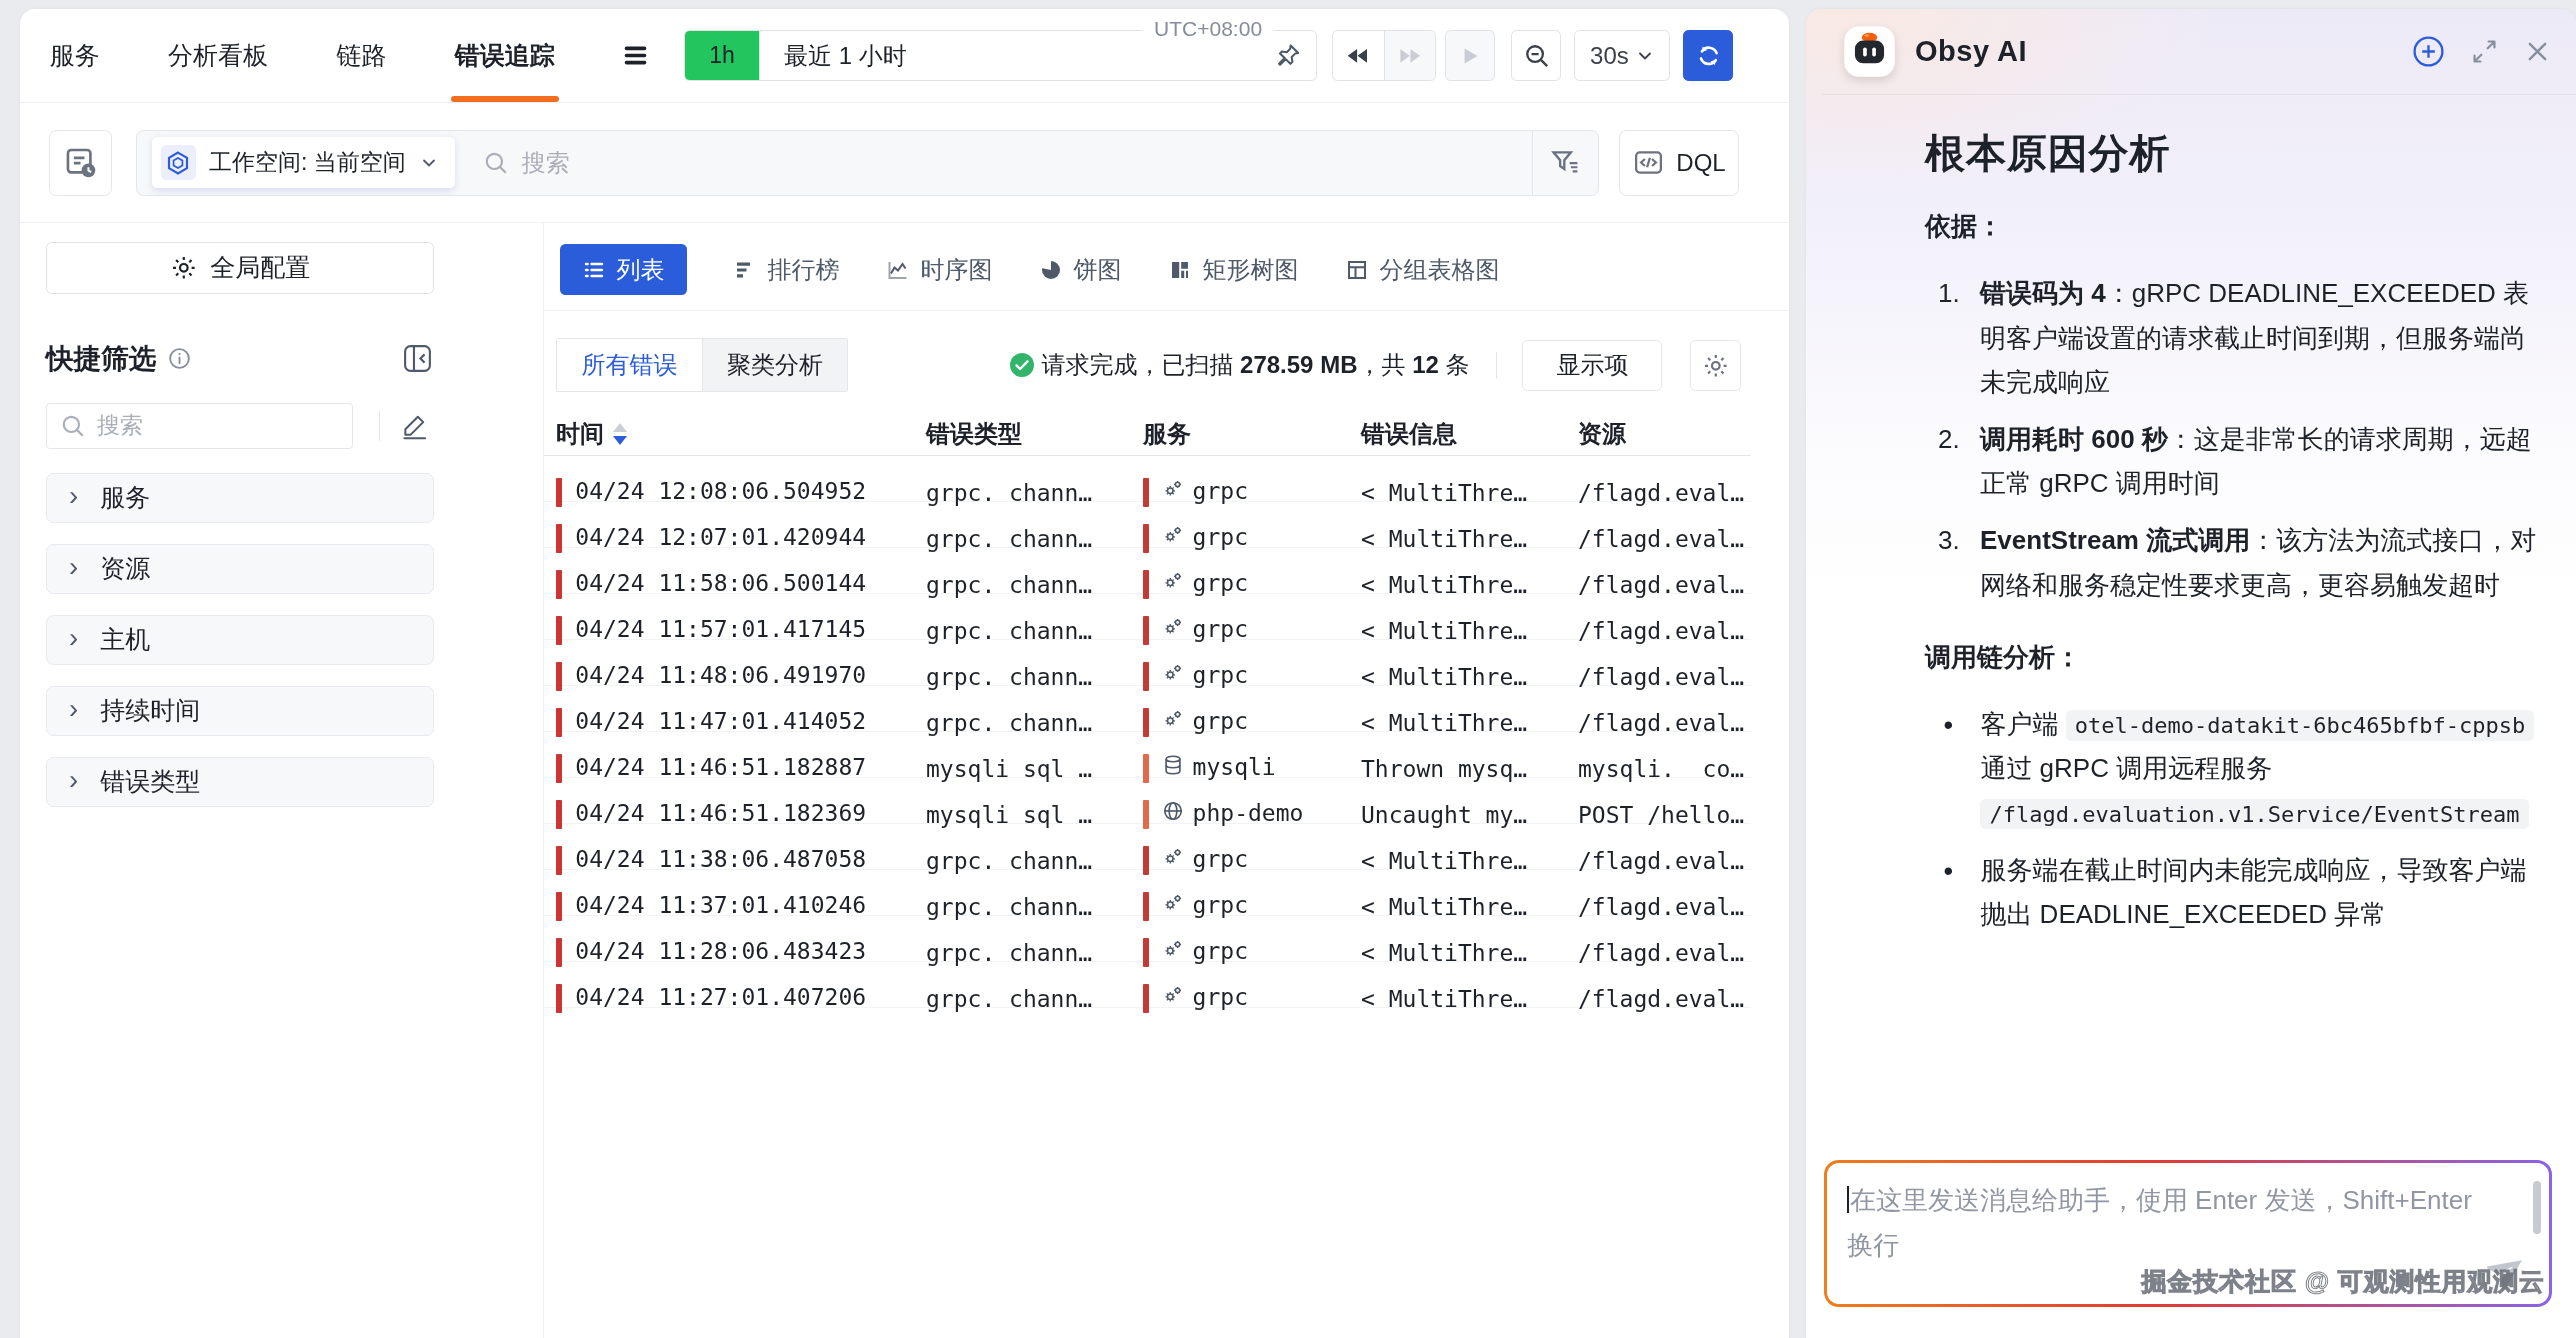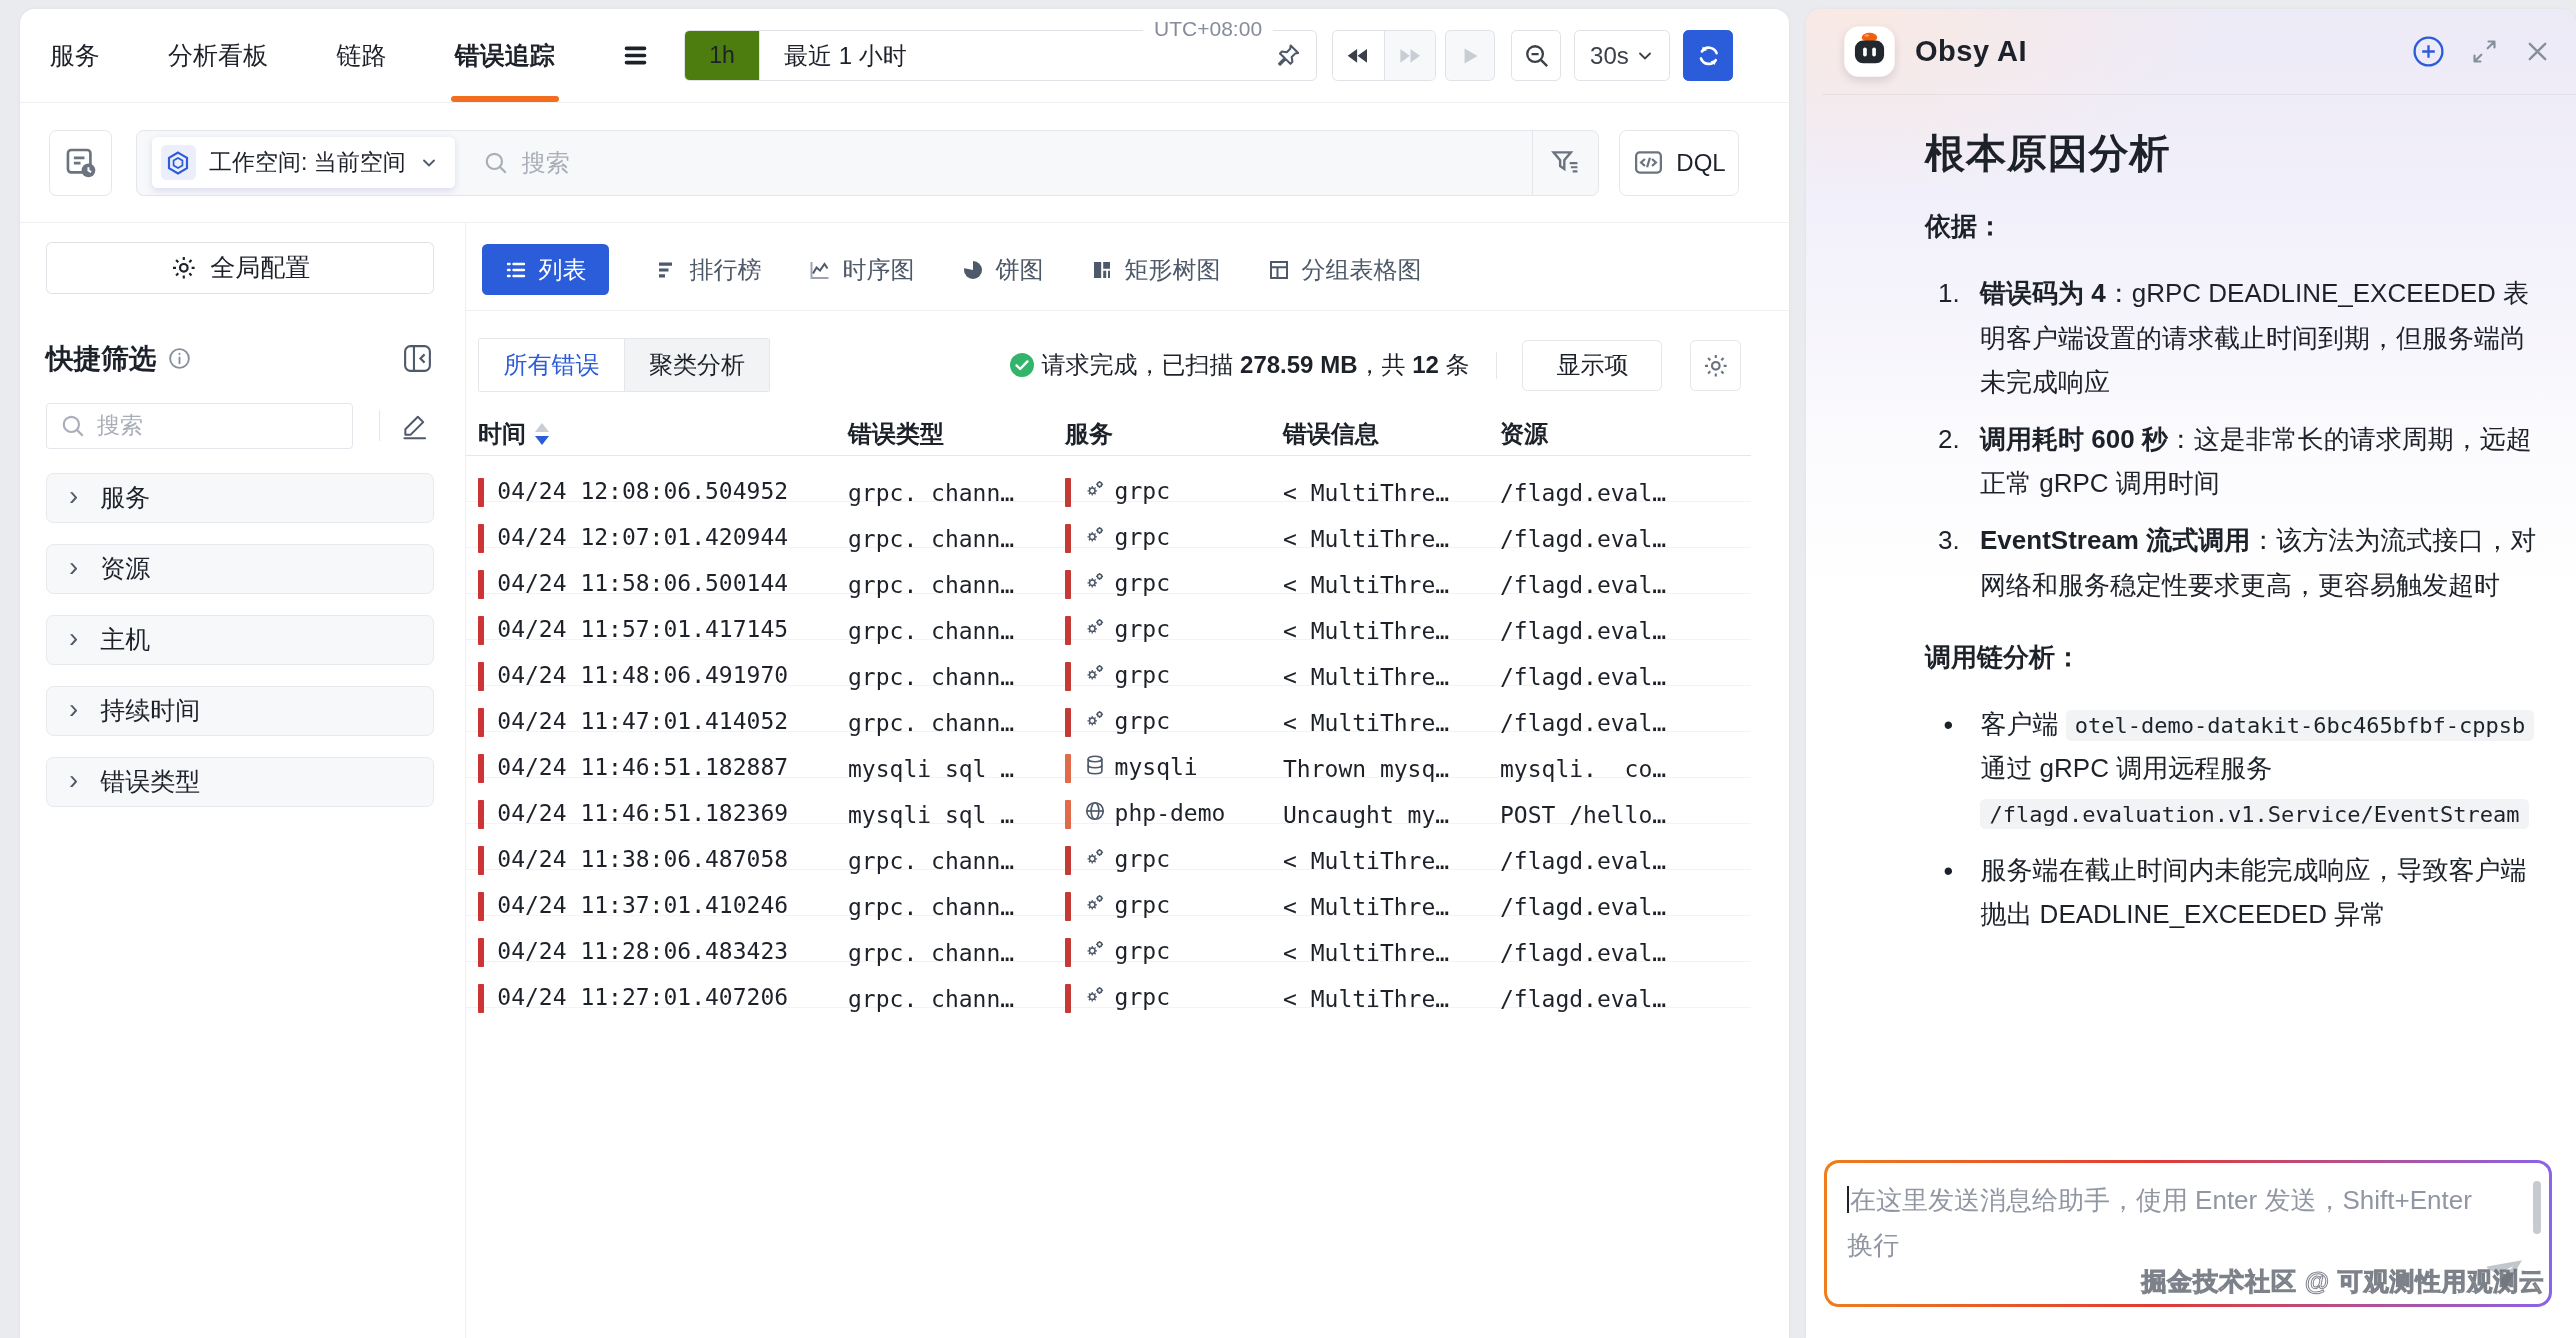--- a/index.html
+++ b/index.html
@@ -19,21 +19,21 @@
     font-size:25px; color:#1d2129; cursor:pointer; padding:0 3.7px; white-space:nowrap; }
   .nav-item.active { font-weight:700; }
   .nav-item.active::after { content:""; position:absolute; left:50%; transform:translateX(-50%);
     bottom:0; width:108px; height:6.4px; border-radius:3.7px; background:#f26d1f; }
   .menu-btn { margin-left:61px; width:37px; height:37px; color:#1d2129; display:flex; align-items:center; }
 
   .time-control { position:relative; margin-left:27.6px; width:633px; height:51px;
     border:0.9px solid #e0e2e7; border-radius:5.5px; display:flex; align-items:center; background:#fff; }
   .tz-label { position:absolute; top:-14.7px; left:458px; background:#fff; padding:0 11px;
     font-size:21px; color:#868c9a; }
-  .time-shortcut { width:75px; height:100%; background:#4d7c0f; border-right:0.9px solid #e0e2e7;
+  .time-shortcut { width:75px; height:100%; background:#22c55e; border-right:0.9px solid #e0e2e7;
     border-radius:4.6px 0 0 4.6px; display:flex; align-items:center; justify-content:center; font-size:23px; }
   .time-label { margin-left:24px; font-size:24px; }
   .pin-wrap { position:absolute; right:14.7px; top:0; height:100%; display:flex; align-items:center; color:#4e5969; }
 
   .tb-btn { height:51px; border:0.9px solid #e0e2e7; border-radius:5.5px; background:#fff;
     display:flex; align-items:center; justify-content:center; color:#3b4049; cursor:pointer; }
   .tb-group { margin-left:14.7px; display:flex; height:51px; border:0.9px solid #e0e2e7; border-radius:5.5px; overflow:hidden; }
   .tb-cell { width:51px; display:flex; align-items:center; justify-content:center; color:#3b4049; }
   .tb-cell.disabled { background:#f7f8fa; color:#c9cdd4; border-left:0.9px solid #e0e2e7; }
   .btn-play { margin-left:9.2px; width:50px; background:#f7f8fa; color:#c9cdd4; }
@@ -58,21 +58,21 @@
   .search-ph .ph-text { font-size:24px; }
   .funnel-cell { position:absolute; right:0; top:0; height:100%; width:66px; border-left:0.9px solid #e5e6eb;
     display:flex; align-items:center; justify-content:center; color:#6b7280; cursor:pointer; }
   .dql-btn { margin-left:20px; width:120px; height:66px; border:0.9px solid #e5e6eb; border-radius:7.4px;
     background:#fff; display:flex; align-items:center; justify-content:center; gap:11px;
     font-size:24px; color:#1d2129; cursor:pointer; }
   .dql-btn .i { color:#6b7280; }
 
   
   .panel-body { display:flex; height:1115px; }
-  .sidebar { width:446px; border-right:0.9px solid #eef0f2; padding:18.4px 0 0 26px; flex-shrink:0; }
+  .sidebar { width:524px; border-right:0.9px solid #eef0f2; padding:18.4px 0 0 26px; flex-shrink:0; }
   .gc-btn { width:388px; height:52px; border:0.9px solid #dfe1e6; border-radius:5.5px; background:#fff;
     display:flex; align-items:center; justify-content:center; gap:13px; font-size:25px; cursor:pointer; }
   .gc-btn .i { color:#1d2129; }
   .qf-row { margin-top:46px; width:388px; display:flex; align-items:center; }
   .qf-title { font-size:27.6px; font-weight:700; }
   .qf-info { margin-left:11px; color:#86909c; display:flex; }
   .qf-collapse { margin-left:auto; color:#4e5969; display:flex; cursor:pointer; }
   .qf-search-row { margin-top:26px; width:410px; display:flex; align-items:center; }
   .qf-search { width:307px; height:46px; border:0.9px solid #e5e6eb; border-radius:3.7px; background:#fff;
     display:flex; align-items:center; padding-left:13px; gap:11px; color:#a9aeb8; }

